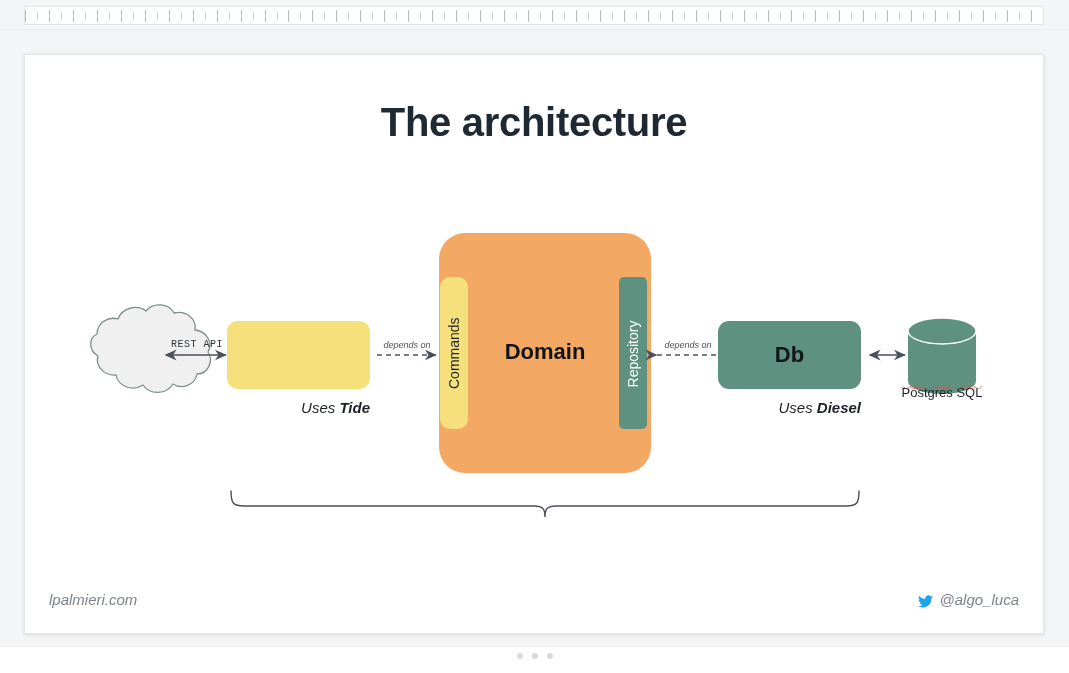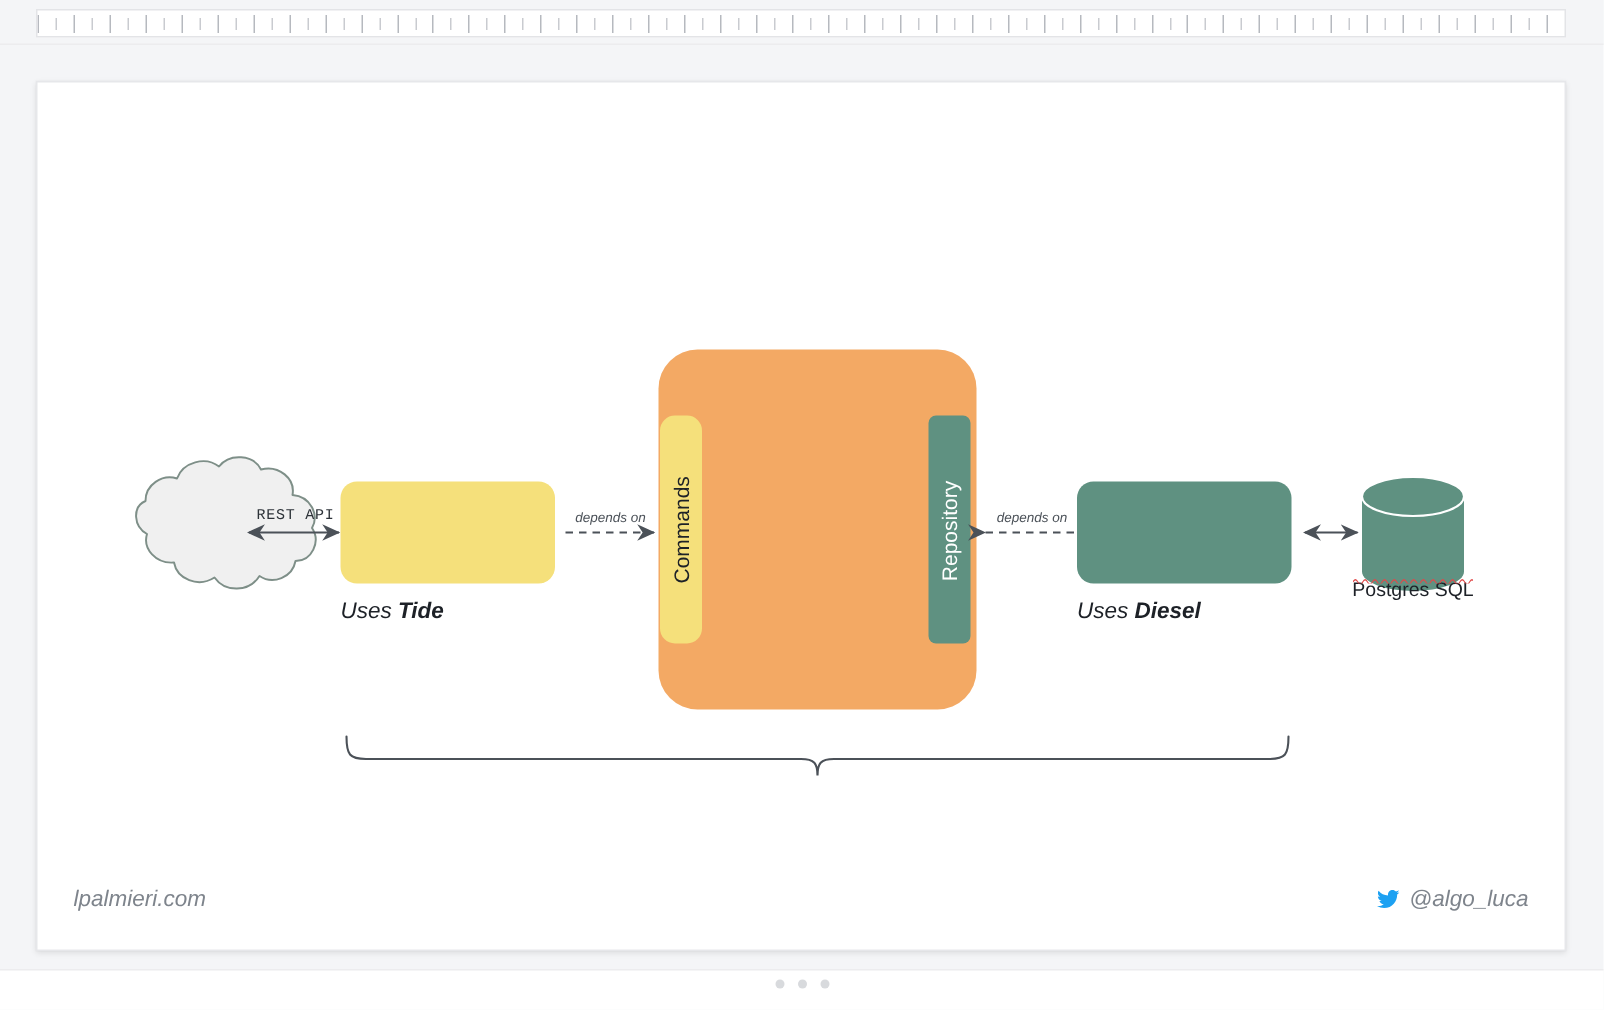--- a/index.html
+++ b/index.html
@@ -90,21 +90,21 @@
     font-weight: 700;
     color: #111418;
     text-align: center;
     white-space: nowrap;
   }
   .uses-caption {
     position: absolute;
     font-style: italic;
     font-size: 15px;
     color: #1d2127;
-    text-align: left;
+    text-align: right;
     white-space: nowrap;
   }
   .uses-caption b { font-weight: 700; font-style: italic; }
 
   .vert-label {
     position: absolute;
     font-size: 14px;
     color: #1d2127;
     white-space: nowrap;
     transform-origin: center center;
@@ -162,21 +162,21 @@
     color: #7e848c;
   }
   #footer-right {
     position: absolute;
     right: 24px;
     bottom: 25px;
     font-size: 15px;
     font-style: italic;
     color: #7e848c;
     display: flex;
-    align-items: center;
+    align-items: flex-end;
     gap: 7px;
   }
   #footer-right .bird { display: block; }
 
   
   #bottom-bar {
     position: absolute;
     left: 0;
     top: 646px;
     width: 1069px;
@@ -288,20 +288,21 @@
       <div class="tick" style="left: 970.094px;"></div>
       <div class="tick major" style="left: 982.071px;"></div>
       <div class="tick" style="left: 994.047px;"></div>
       <div class="tick major" style="left: 1006.02px;"></div>
       <div class="tick" style="left: 1018px;"></div>
     </div>
 </div>
 
 <div id="slide">
 
+  <div id="slide-title">The architecture</div>
 
   <div id="diagram">
 
     <svg width="1020" height="580" viewBox="0 0 1020 580">
       <defs>
         <marker id="arrowSolid" markerWidth="9" markerHeight="9" refX="8" refY="4.5" orient="auto">
           <path d="M0,0.6 L8.6,4.5 L0,8.4 L2.6,4.5 Z" fill="#4b5158"></path>
         </marker>
         <marker id="arrowSolidStart" markerWidth="9" markerHeight="9" refX="1" refY="4.5" orient="auto">
           <path d="M8.6,0.6 L0,4.5 L8.6,8.4 L6,4.5 Z" fill="#4b5158"></path>
@@ -378,25 +379,27 @@
                  L821,451
                  C832,451 834,448 834,436" fill="none" stroke="#4b5158" stroke-width="1.4" stroke-linecap="round"></path>
       </g>
     </svg>
 
 
     <div class="uses-caption" style="left:202px; top:344px; width:143px;">
       <span>Uses </span><b>Tide</b>
     </div>
 
+    <div class="node-label" style="left:414px; top:284px; width:212px; font-size:22px;">Domain</div>
 
     <div class="vert-label" style="left:394px; top:291px; width:70px; text-align:center; transform:rotate(-90deg);">Commands</div>
 
     <div class="vert-label" style="left:573px; top:291px; width:70px; text-align:center; transform:rotate(-90deg); color:#ffffff;">Repository</div>
 
+    <div class="node-label" style="left:693px; top:287px; width:143px; font-size:22px;">Db</div>
 
     <div class="uses-caption" style="left:693px; top:344px; width:143px;">
       <span>Uses </span><b>Diesel</b>
     </div>
 
     <div id="db-cyl-label" style="left:858px; top:330px; width:118px; text-align:center;">
       <span class="squiggle-wrap">
         <span>Postgres SQL</span>
         <svg class="squiggle" viewBox="0 0 100 4" preserveAspectRatio="none">
           <path d="M0,3 Q2,0 4,3 T8,3 T12,3 T16,3 T20,3 T24,3 T28,3 T32,3 T36,3 T40,3 T44,3 T48,3 T52,3 T56,3 T60,3 T64,3 T68,3 T72,3 T76,3 T80,3 T84,3 T88,3 T92,3 T96,3 T100,3" fill="none" stroke="#e04a4a" stroke-width="0.9"></path>

